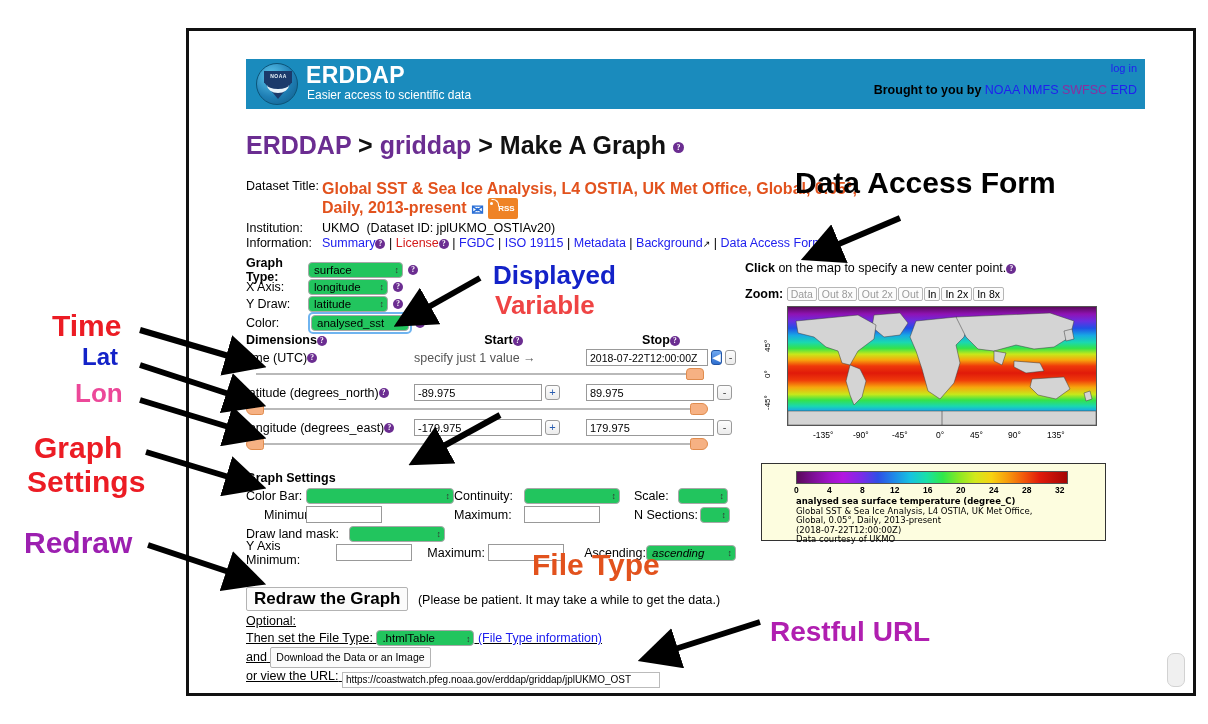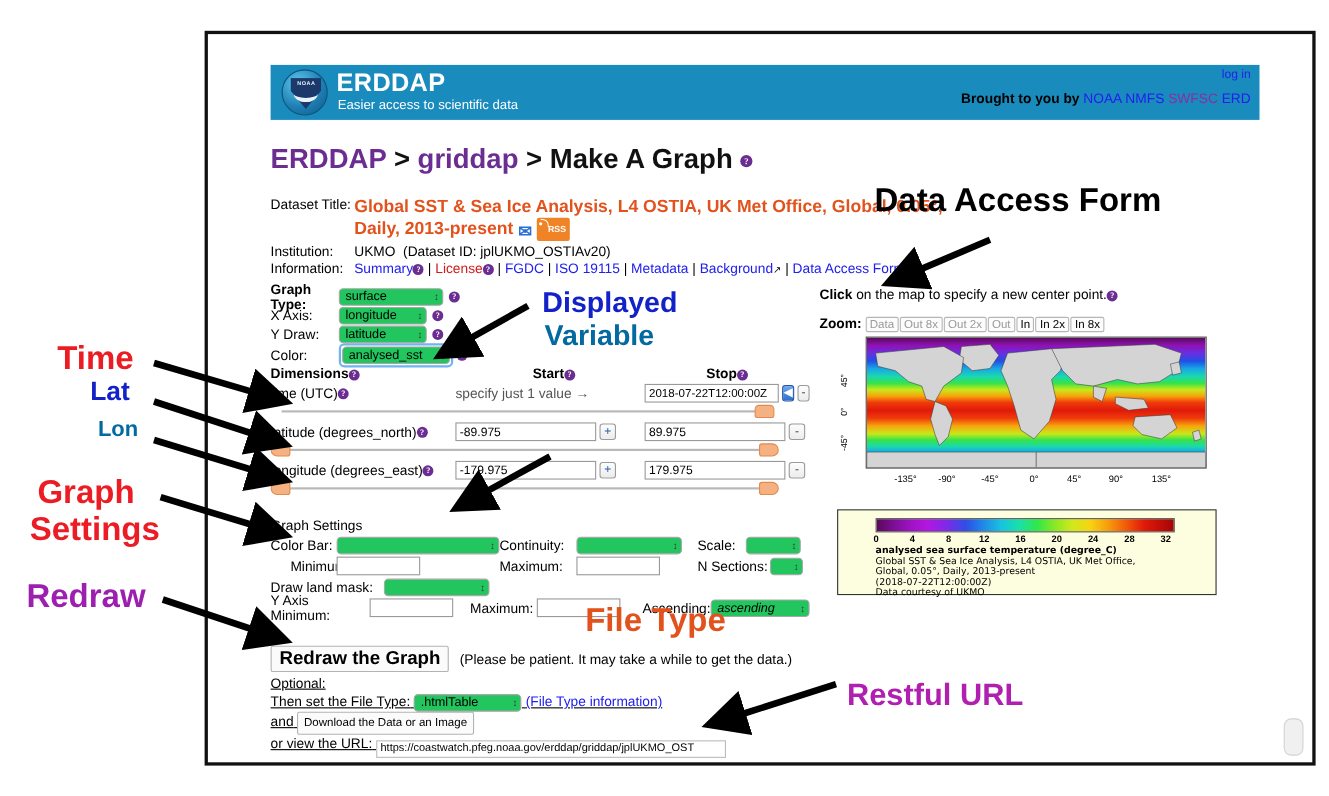--- a/index.html
+++ b/index.html
@@ -167,21 +167,21 @@
     border:1px solid #e08c4e;
   }
   .slider .thumb.l{ left:0; border-radius:7px 3px 3px 7px; }
   .slider .thumb.r{ right:0; border-radius:3px 7px 7px 3px; }
   .slider .thumb.house{
     border-radius:2px; background:#f6b183;
   }
 
   
   #gsettings{ position:absolute; left:57px; top:440px; width:490px; font-size:12.5px; }
-  #gsettings .ttl{ font-weight:normal; margin-bottom:1px; }
+  #gsettings .ttl{ font-weight:bold; margin-bottom:1px; }
   .gsrow{ display:flex; align-items:center; height:19px; }
   .gsrow .c1{ width:60px; }
   .gsrow .c1.ind{ padding-left:18px; width:60px; }
   .gsrow .c2{ width:148px; }
   .gsrow .c3{ width:70px; }
   .gsrow .c4{ width:76px; }
   .gsrow .c5{ width:70px; }
   input.txt.gs{ width:76px; }
   select.gs-wide{ width:148px; }
   select.gs-med{ width:96px; }
@@ -590,21 +590,21 @@
 
   <line x1="148" y1="545" x2="232" y2="573" stroke="#000" stroke-width="6" marker-end="url(#ah)"></line>
 
   <line x1="760" y1="622" x2="672" y2="650" stroke="#000" stroke-width="6" marker-end="url(#ah)"></line>
 
   <line x1="500" y1="415" x2="440" y2="448" stroke="#000" stroke-width="6" marker-end="url(#ah)"></line>
 </svg>
 
 <div class="anno" id="an-daf" style="left:795px; top:168px; font-size:30px; color:#000000">Data Access Form</div>
 <div class="anno" id="an-dv1" style="left:493px; top:262px; font-size:26px; color:#1322c8">Displayed</div>
-<div class="anno" id="an-dv2" style="left:495px; top:292px; font-size:26px; color:#0369a1">Variable</div>
+<div class="anno" id="an-dv2" style="left:495px; top:292px; font-size:26px; color:#ef4444">Variable</div>
 <div class="anno" id="an-time" style="left:52px;  top:311px; font-size:30px; color:#ec1c24">Time</div>
 <div class="anno" id="an-lat" style="left:82px;  top:345px; font-size:24px; color:#1322c8">Lat</div>
-<div class="anno" id="an-lon" style="left:89px;  top:380px; font-size:20px; color:#0369a1">Lon</div>
+<div class="anno" id="an-lon" style="left:75px;  top:380px; font-size:26px; color:#ec4899">Lon</div>
 <div class="anno" id="an-gs1" style="left:34px;  top:433px; font-size:30px; color:#ec1c24">Graph</div>
 <div class="anno" id="an-gs2" style="left:27px;  top:467px; font-size:30px; color:#ec1c24">Settings</div>
 <div class="anno" id="an-redr" style="left:24px;  top:528px; font-size:30px; color:#9c1fb0">Redraw</div>
 <div class="anno" id="an-ft" style="left:532px; top:550px; font-size:30px; color:#e2521d">File Type</div>
 <div class="anno" id="an-rurl" style="left:770px; top:618px; font-size:28px; color:#b01fb0">Restful URL</div>
 
 </body></html>

